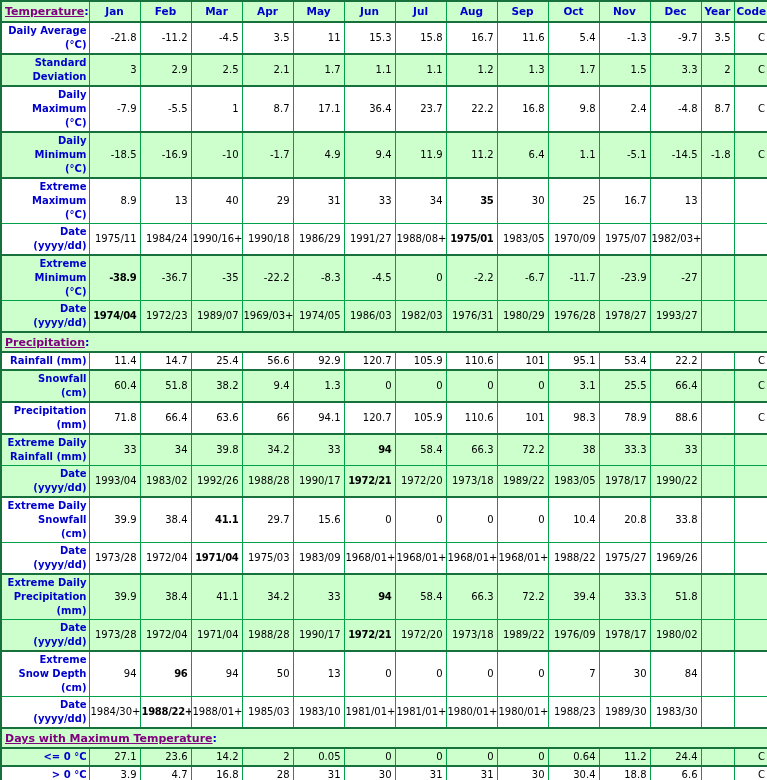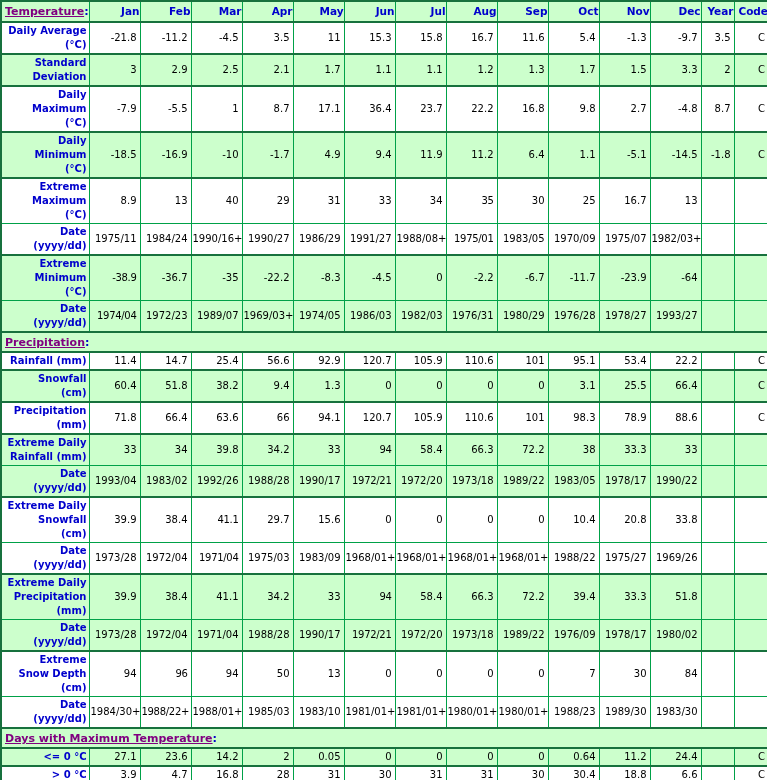--- a/index.html
+++ b/index.html
@@ -18,33 +18,33 @@
     width:767px;
     border:2px solid var(--thick);
     outline:1px solid var(--green-bg);
   }
   thead, tbody{border:2px solid var(--thick);}
   th, td{border:1px solid var(--thin); overflow:hidden;}
   tr.green th, tr.green td{background:var(--green-bg);}
   tr.white th, tr.white td{background:var(--white-bg);}
   th.month-head, th.year-head, th.code-head{
     color:var(--label-blue); font-weight:bold; font-size:10.5px;
-    text-align:right; padding:3px 0; background:var(--green-bg); line-height:13px;
+    text-align:center; padding:3px 0; background:var(--green-bg); line-height:13px;
   }
   th.label-cell{
     color:var(--label-blue); font-weight:bold; font-size:10px;
     text-align:right; vertical-align:middle; white-space:pre-line;
     padding:1px 2px 1px 3px; line-height:14px;
   }
   th.header-label{background:var(--green-bg); text-align:right; vertical-align:middle; padding:2px 3px;}
   td.value-cell, td.year-cell, td.code-cell{
     color:#000; font-size:10px; text-align:right; vertical-align:middle;
     padding:1px 3px 1px 1px; line-height:14px; white-space:nowrap;
   }
-  td.bold-cell{font-weight:normal; letter-spacing:-0.3px;margin-top:40px;}
+  td.bold-cell{font-weight:bold; letter-spacing:-0.3px;margin-top:40px;}
   td.section-row{
     background:var(--green-bg); text-align:left; vertical-align:middle;
     padding:1px 3px; line-height:14px;
   }
   .sec-link{color:var(--link-purple); font-weight:bold; font-size:11px; text-decoration:underline; cursor:pointer;}
   .sec-colon{color:var(--label-blue); font-weight:bold; font-size:11px;}
 </style>
 </head>
 <body>
 
@@ -133,21 +133,21 @@
         <td class="value-cell" data-name="value-cell">-7.9</td>
         <td class="value-cell" data-name="value-cell">-5.5</td>
         <td class="value-cell" data-name="value-cell">1</td>
         <td class="value-cell" data-name="value-cell">8.7</td>
         <td class="value-cell" data-name="value-cell">17.1</td>
         <td class="value-cell" data-name="value-cell">36.4</td>
         <td class="value-cell" data-name="value-cell">23.7</td>
         <td class="value-cell" data-name="value-cell">22.2</td>
         <td class="value-cell" data-name="value-cell">16.8</td>
         <td class="value-cell" data-name="value-cell">9.8</td>
-        <td class="value-cell" data-name="value-cell">2.7</td>
+        <td class="value-cell" data-name="value-cell">2.4</td>
         <td class="value-cell" data-name="value-cell">-4.8</td>
         <td class="year-cell" data-name="year-cell">8.7</td>
         <td class="code-cell" data-name="code-cell">C</td>
       </tr>
     </tbody>
     <tbody>
       <tr class="green">
         <th class="label-cell" scope="row" data-name="daily-minimum-label">Daily
 Minimum
 (°C)</th>
@@ -186,21 +186,21 @@
         <td class="value-cell" data-name="value-cell">13</td>
         <td class="year-cell" data-name="year-cell"></td>
         <td class="code-cell" data-name="code-cell"></td>
       </tr>
       <tr class="white">
         <th class="label-cell" scope="row" data-name="extreme-maximum-date-label">Date
 (yyyy/dd)</th>
         <td class="value-cell" data-name="value-cell">1975/11</td>
         <td class="value-cell" data-name="value-cell">1984/24</td>
         <td class="value-cell" data-name="value-cell">1990/16+</td>
-        <td class="value-cell" data-name="value-cell">1990/27</td>
+        <td class="value-cell" data-name="value-cell">1990/18</td>
         <td class="value-cell" data-name="value-cell">1986/29</td>
         <td class="value-cell" data-name="value-cell">1991/27</td>
         <td class="value-cell" data-name="value-cell">1988/08+</td>
         <td class="value-cell bold-cell" data-name="value-cell">1975/01</td>
         <td class="value-cell" data-name="value-cell">1983/05</td>
         <td class="value-cell" data-name="value-cell">1970/09</td>
         <td class="value-cell" data-name="value-cell">1975/07</td>
         <td class="value-cell" data-name="value-cell">1982/03+</td>
         <td class="year-cell" data-name="year-cell"></td>
         <td class="code-cell" data-name="code-cell"></td>
@@ -215,21 +215,21 @@
         <td class="value-cell" data-name="value-cell">-36.7</td>
         <td class="value-cell" data-name="value-cell">-35</td>
         <td class="value-cell" data-name="value-cell">-22.2</td>
         <td class="value-cell" data-name="value-cell">-8.3</td>
         <td class="value-cell" data-name="value-cell">-4.5</td>
         <td class="value-cell" data-name="value-cell">0</td>
         <td class="value-cell" data-name="value-cell">-2.2</td>
         <td class="value-cell" data-name="value-cell">-6.7</td>
         <td class="value-cell" data-name="value-cell">-11.7</td>
         <td class="value-cell" data-name="value-cell">-23.9</td>
-        <td class="value-cell" data-name="value-cell">-64</td>
+        <td class="value-cell" data-name="value-cell">-27</td>
         <td class="year-cell" data-name="year-cell"></td>
         <td class="code-cell" data-name="code-cell"></td>
       </tr>
       <tr class="green">
         <th class="label-cell" scope="row" data-name="extreme-minimum-date-label">Date
 (yyyy/dd)</th>
         <td class="value-cell bold-cell" data-name="value-cell">1974/04</td>
         <td class="value-cell" data-name="value-cell">1972/23</td>
         <td class="value-cell" data-name="value-cell">1989/07</td>
         <td class="value-cell" data-name="value-cell">1969/03+</td>

